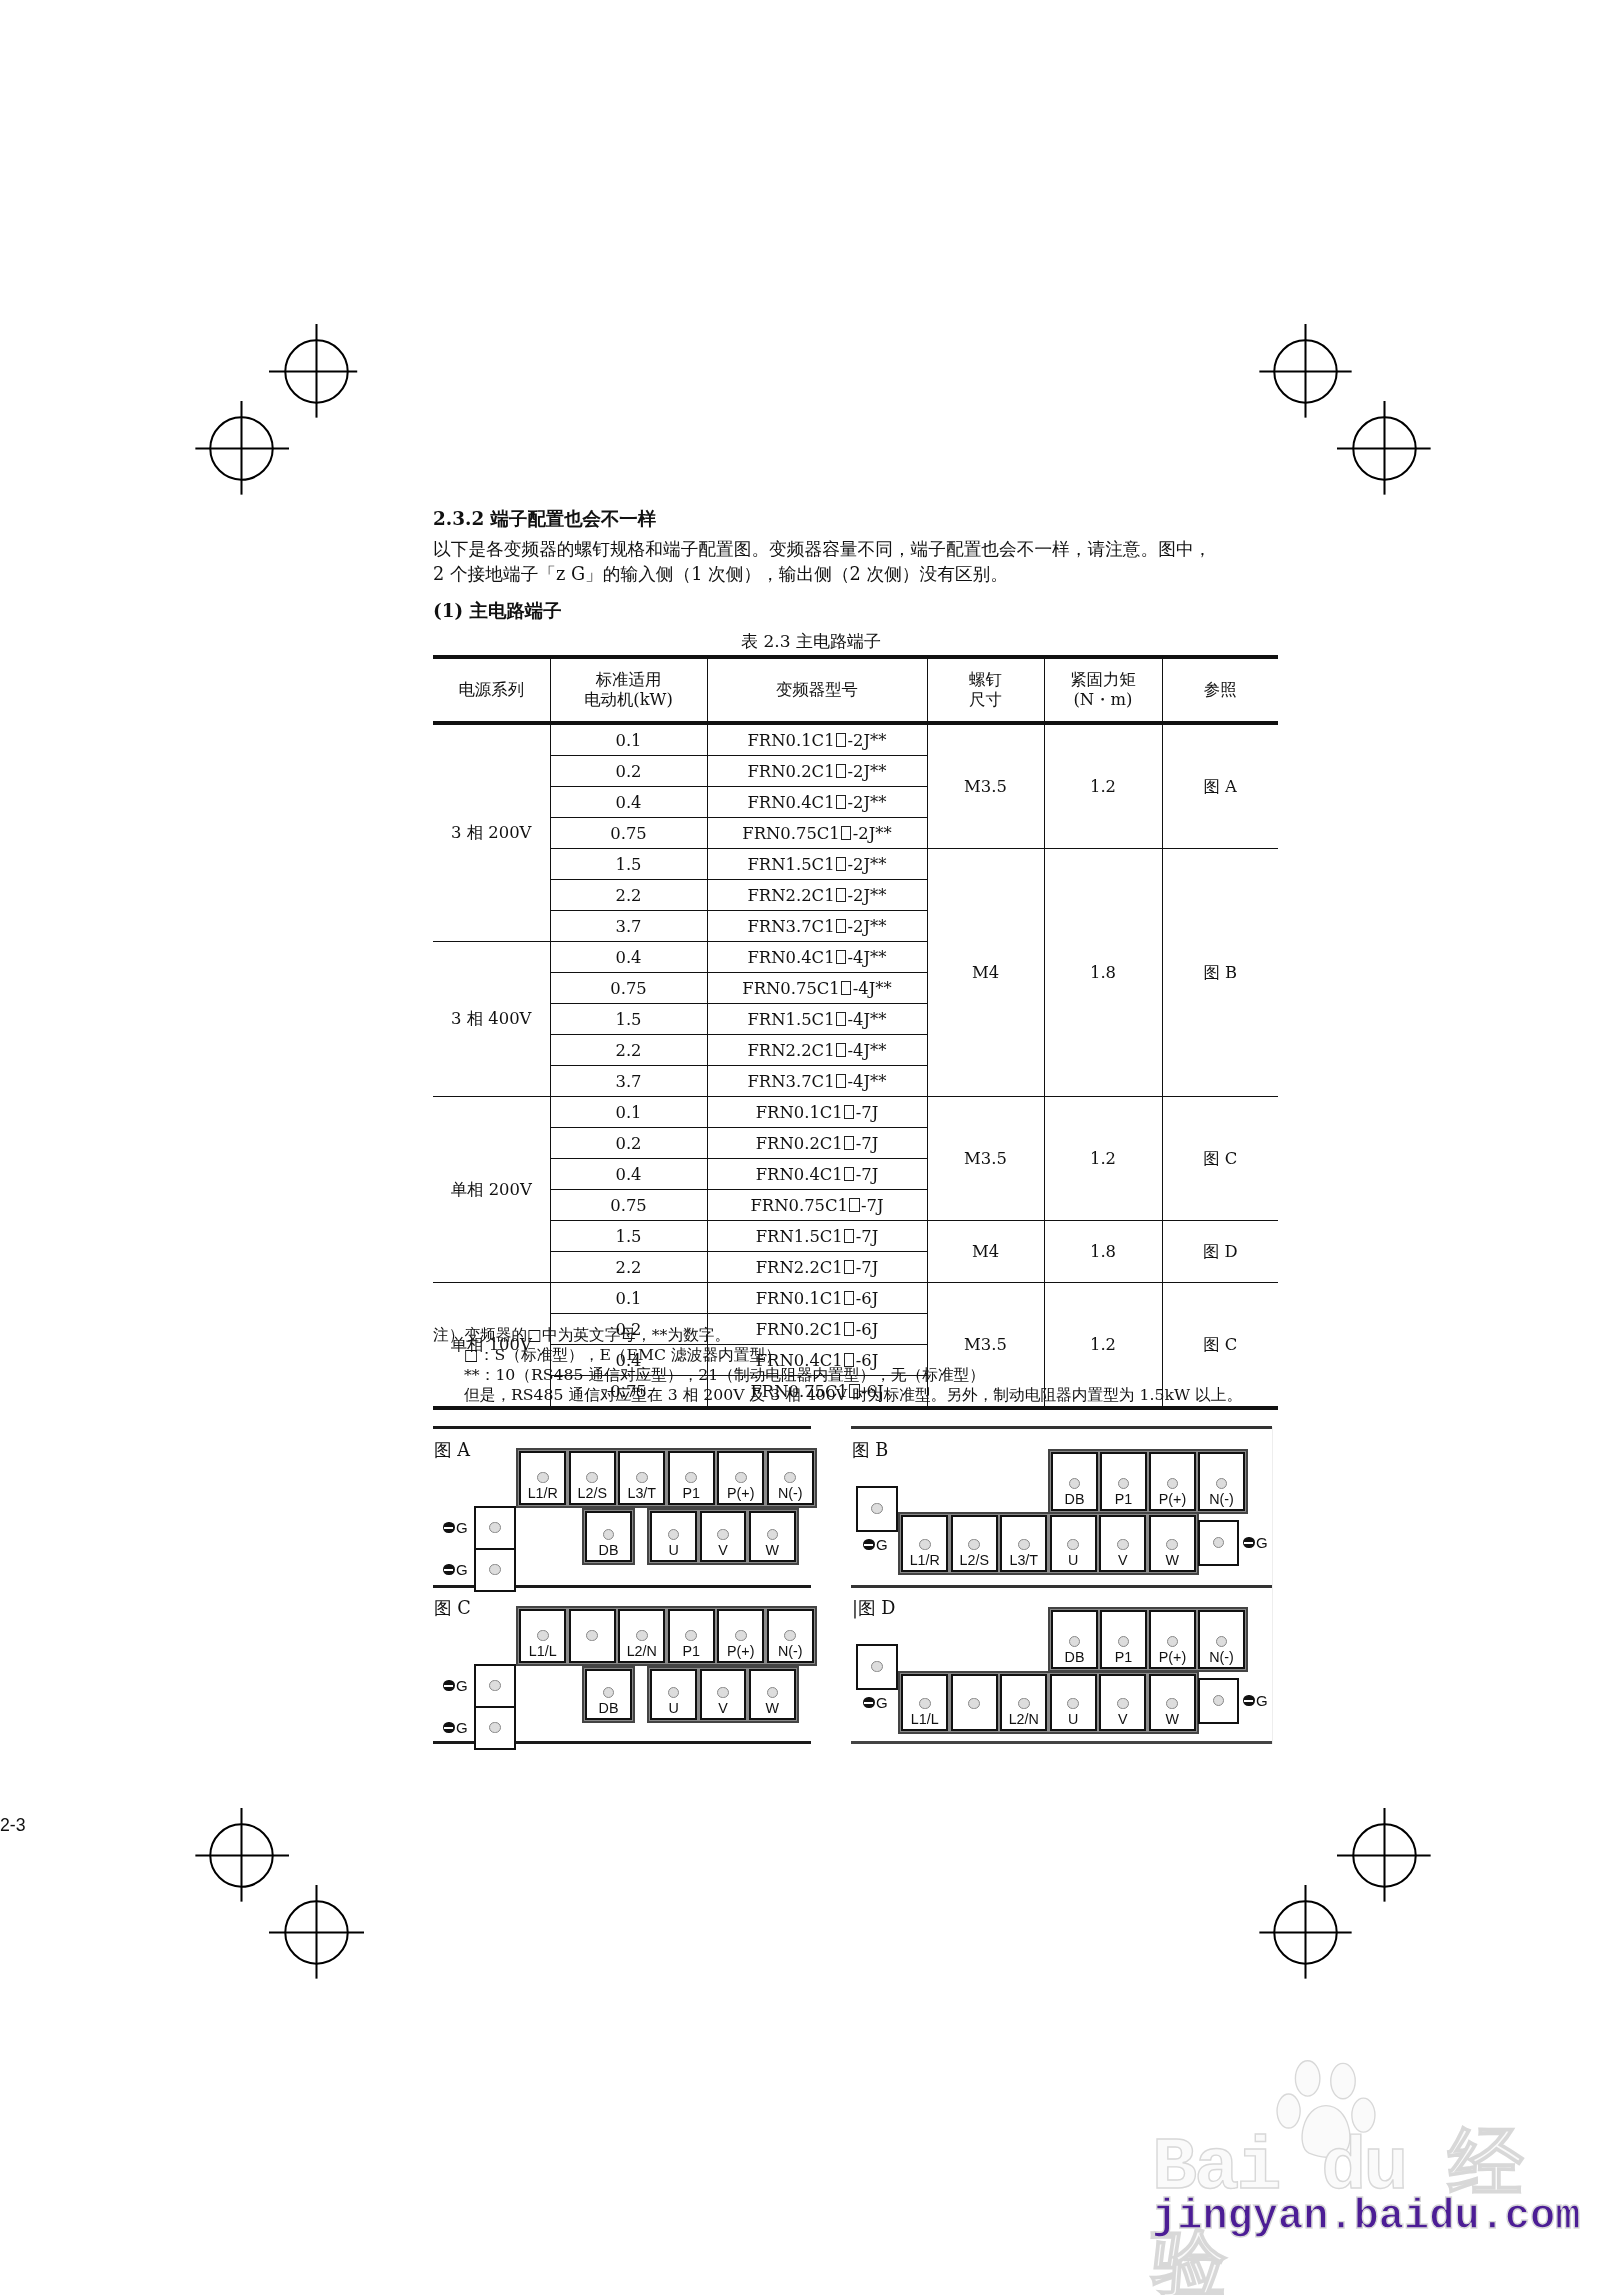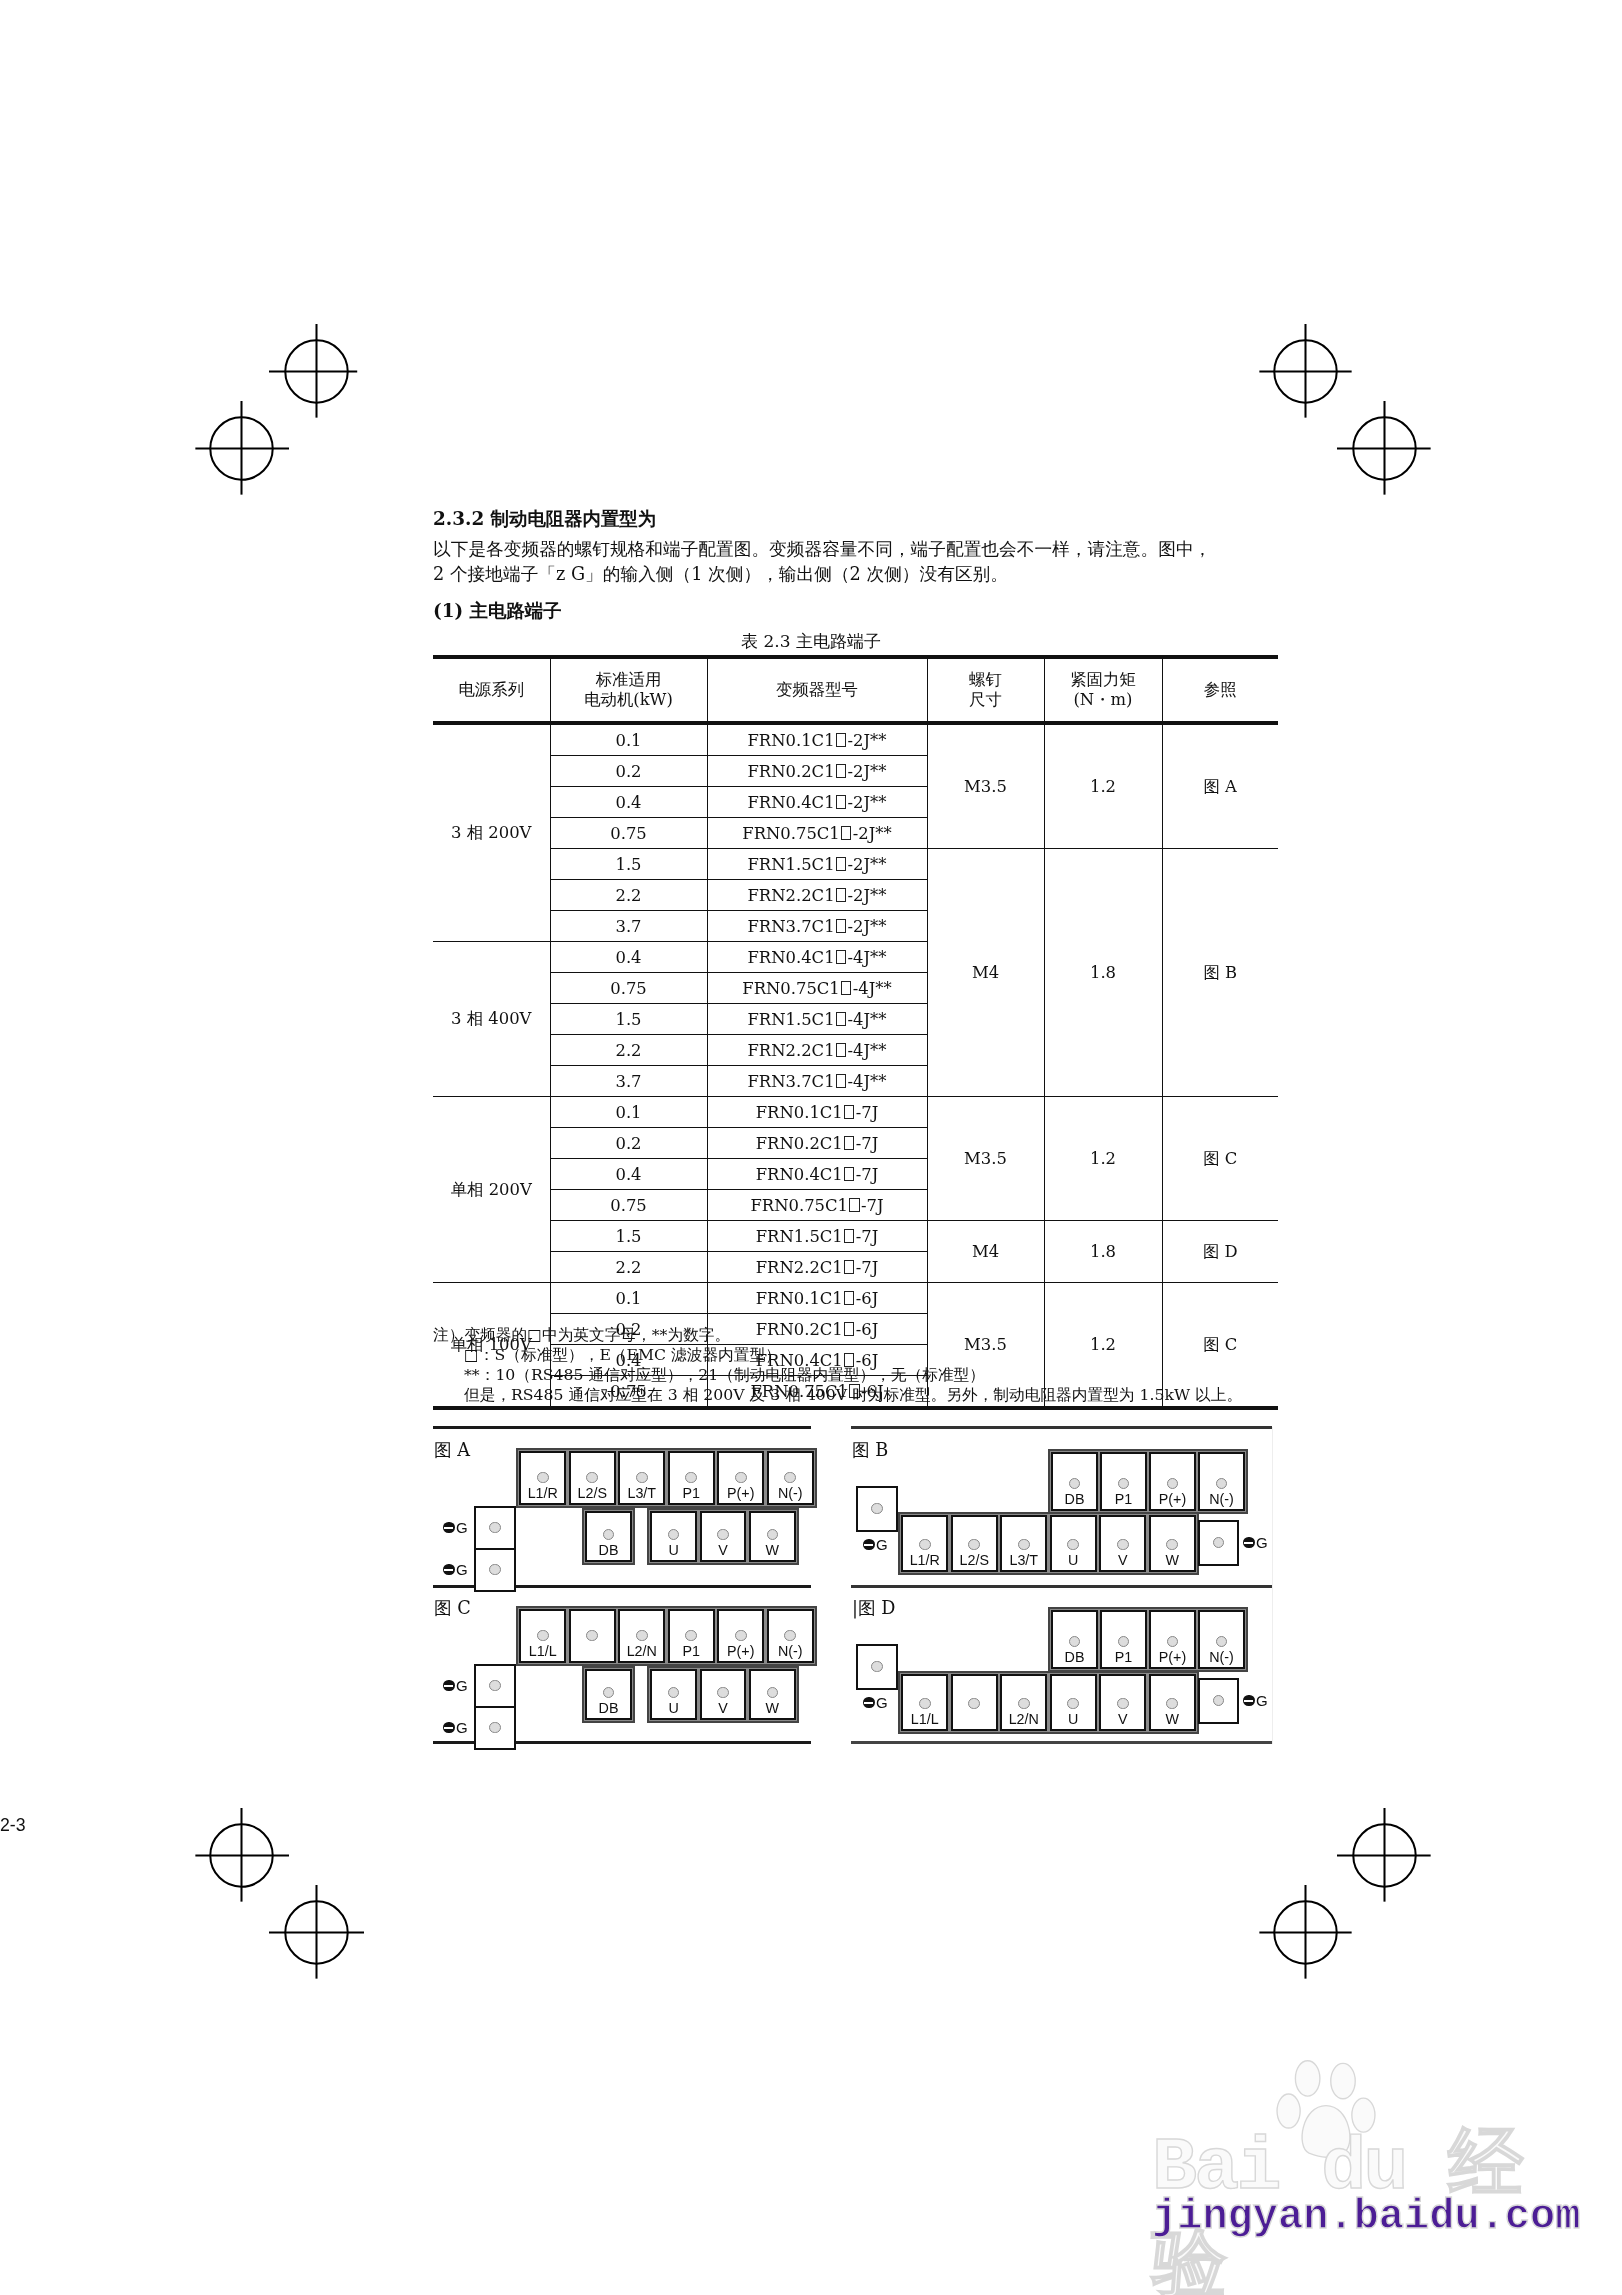--- a/index.html
+++ b/index.html
@@ -81,21 +81,21 @@
     <circle cx="70" cy="70" r="46" fill="none" stroke="#000" stroke-width="3"></circle>
     <line x1="0" y1="70" x2="138" y2="70" stroke="#000" stroke-width="3"></line>
     <line x1="70" y1="0" x2="70" y2="138" stroke="#000" stroke-width="3"></line>
   </svg>
 <svg class="regmark" style="left:1258px;top:1885px" viewBox="0 0 140 140">
     <circle cx="70" cy="70" r="46" fill="none" stroke="#000" stroke-width="3"></circle>
     <line x1="2" y1="70" x2="138" y2="70" stroke="#000" stroke-width="3"></line>
     <line x1="70" y1="0" x2="70" y2="138" stroke="#000" stroke-width="3"></line>
   </svg>
 
-<div class="abs section-title">2.3.2 制动电阻器内置型为</div>
+<div class="abs section-title">2.3.2 端子配置也会不一样</div>
 <div class="abs para" style="top:538px">以下是各变频器的螺钉规格和端子配置图。变频器容量不同，端子配置也会不一样，请注意。图中，</div>
 <div class="abs para" style="top:563px">2 个接地端子「z G」的输入侧（1 次侧），输出侧（2 次侧）没有区别。</div>
 <div class="abs subhead">(1) 主电路端子</div>
 <div class="abs caption">表 2.3   主电路端子</div>
 
 <table class="main">
   <colgroup>
     <col style="width:117px">
       <col style="width:157px">
       <col style="width:220px">

